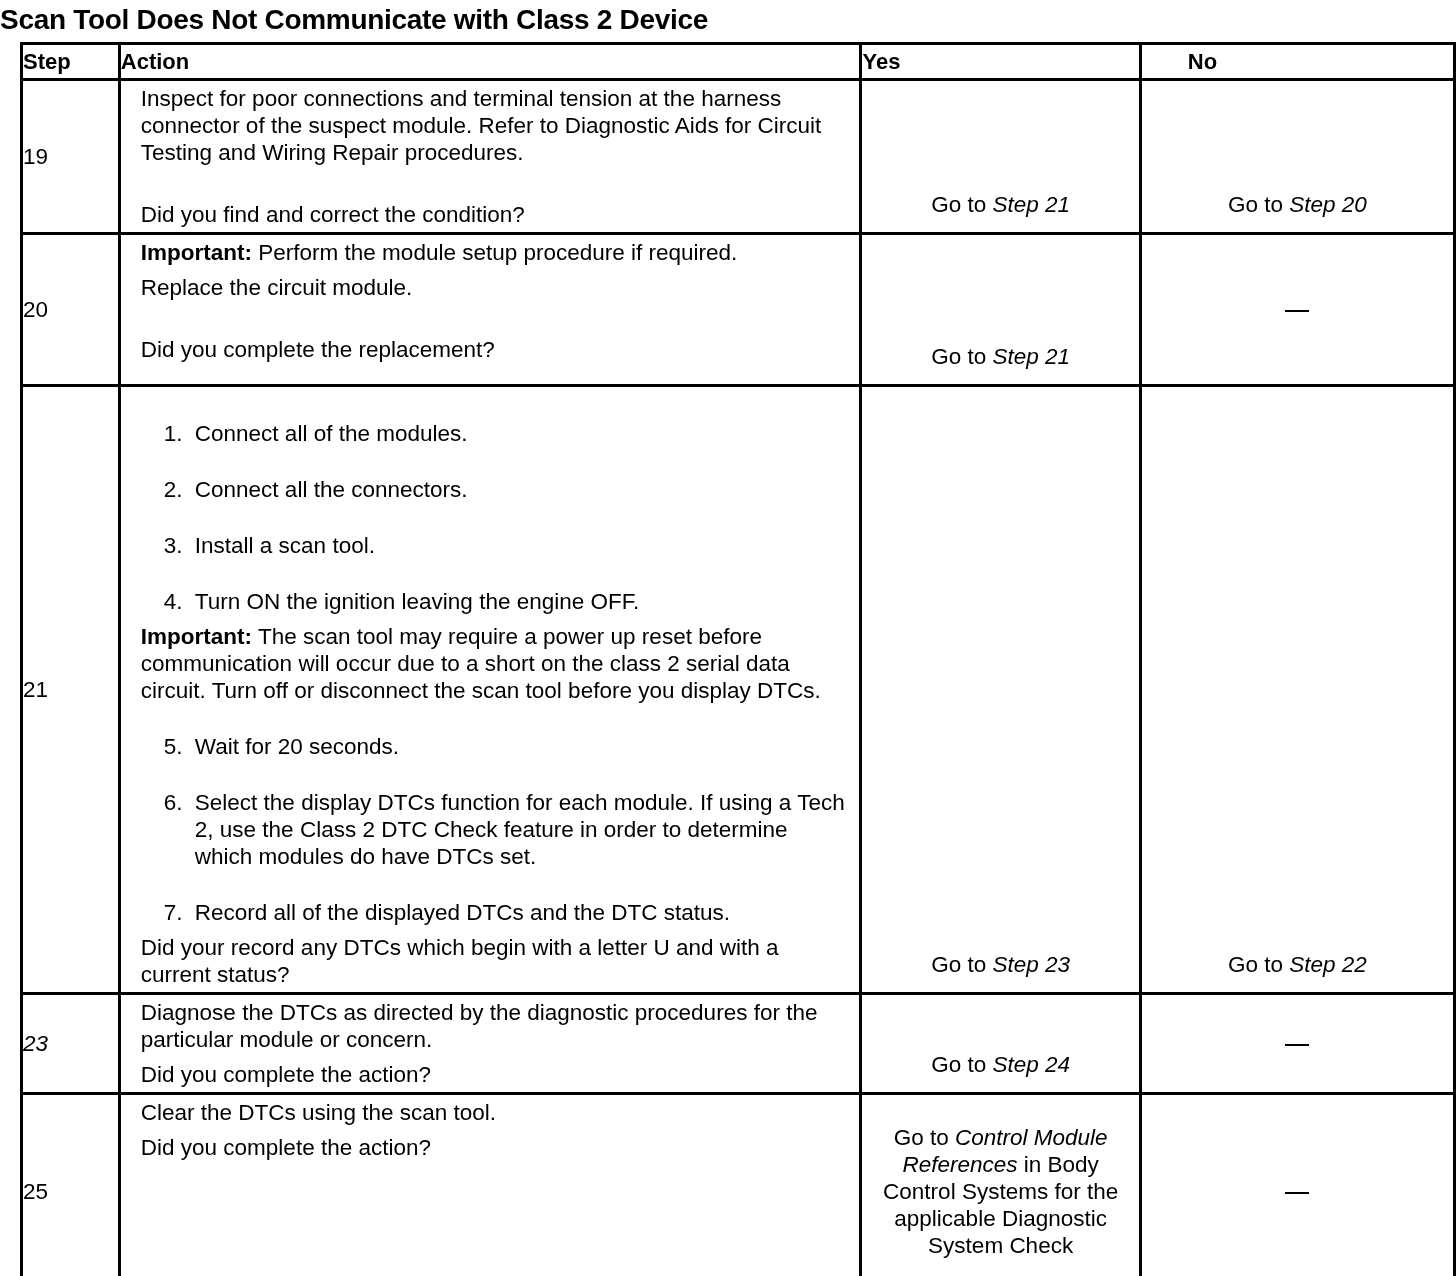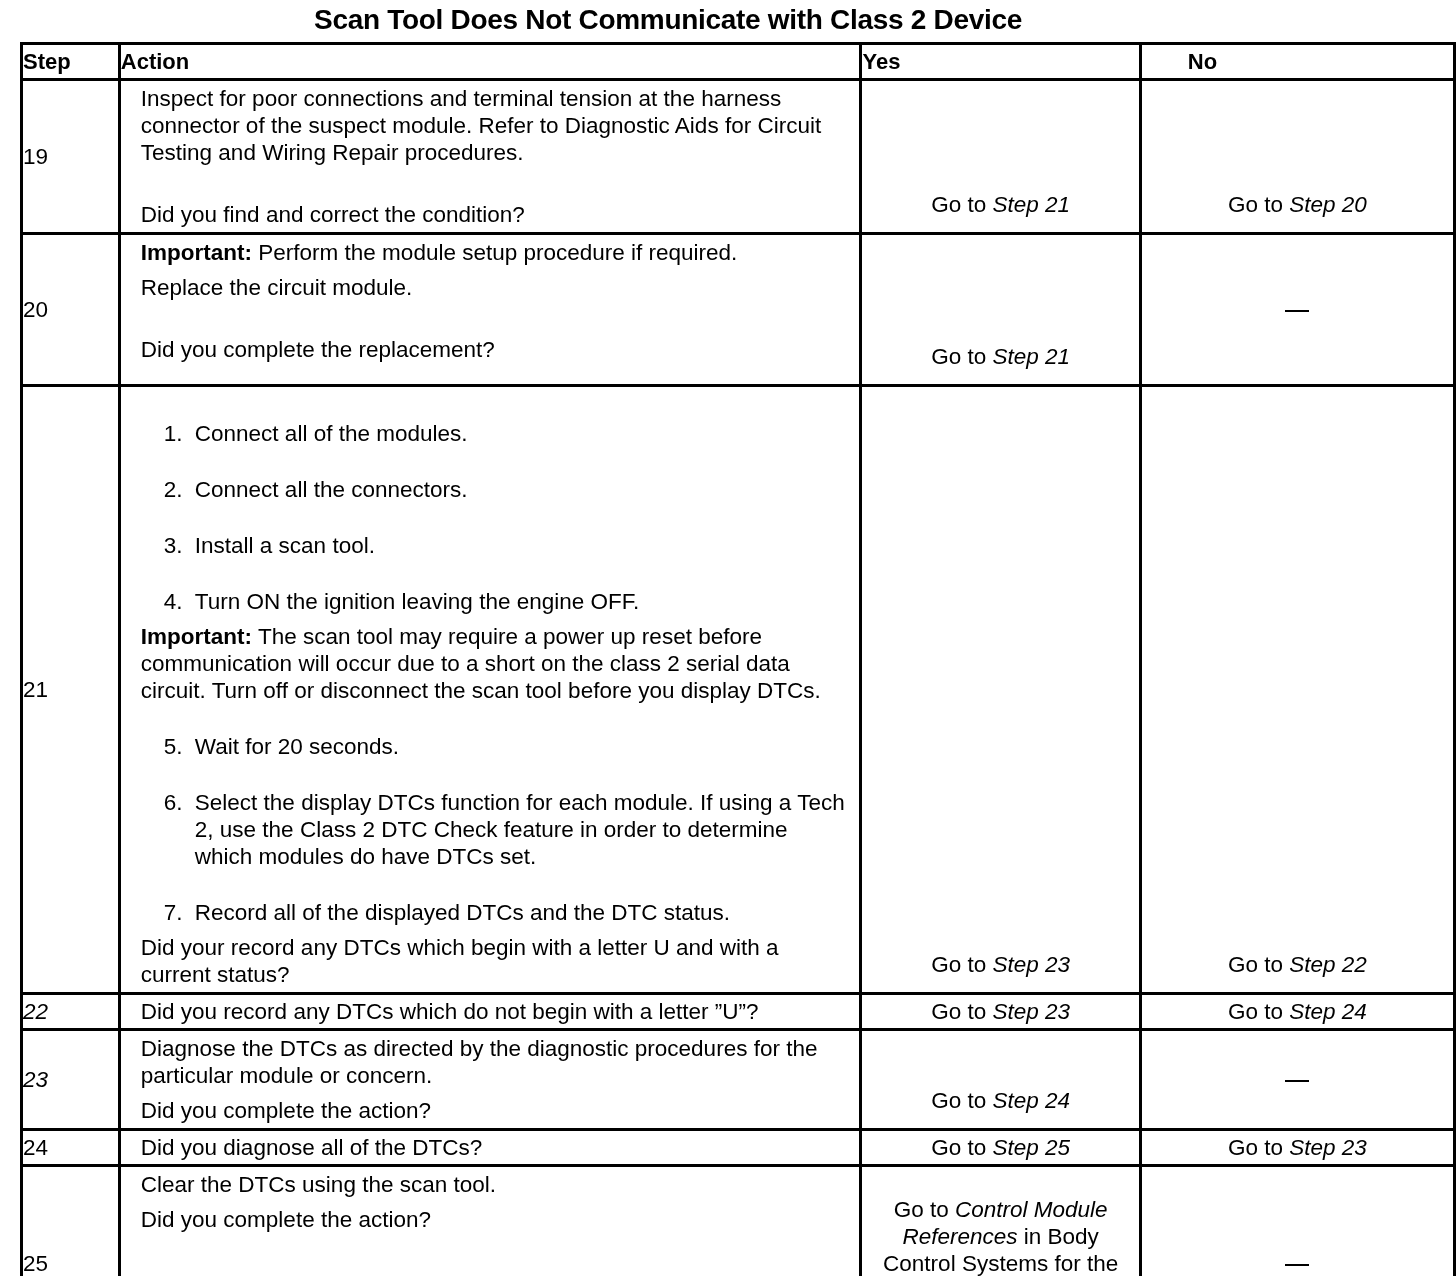--- a/index.html
+++ b/index.html
@@ -1,17 +1,17 @@
 <!DOCTYPE html>
 <html><head>
 <meta charset="utf-8">
 <style>
   html, body { margin: 0; padding: 0; background: #ffffff; }
   body { width: 1456px; height: 1276px; position: relative; font-family: "Liberation Sans", sans-serif; color: #000; overflow: hidden; }
-  .title { position: absolute; left: 0; top: 4px; width: 1336px; text-align: center; font-weight: bold; font-size: 28px; letter-spacing: -0.3px; }
+  .title { position: absolute; left: 0; top: 4px; width: 1336px; text-align: left; font-weight: bold; font-size: 28px; letter-spacing: -0.3px; }
   table { position: absolute; left: 20px; top: 42px; border-collapse: collapse; table-layout: fixed; }
   td, th { border: 3px solid #000; font-size: 22.5px; line-height: 27px; padding: 0; vertical-align: top; }
   th { height: 33px; text-align: left; vertical-align: middle; font-weight: bold; font-size: 22px; }
   .c-step { width: 96px; text-align: left; vertical-align: middle; }
   .c-action { width: 752px; }
   .c-yes { width: 280px; }
   .c-no { width: 271px; padding-left: 46px; }
   .act { padding: 4px 12px 4px 12px; }
   .act p { margin: 0 0 8px 8px; }
   .act p.q { margin-bottom: 0; }
@@ -96,64 +96,36 @@
       <td class="ans">
         <span>Go to</span>
         <i>Step 23</i>
       </td>
       <td class="ans">
         <span>Go to</span>
         <i>Step 22</i>
       </td>
     </tr>
 
-    <tr style="height:36px">
-      <td class="c-step step-it">22</td>
-      <td class="act" style="padding-top:3px;padding-bottom:3px">
-        <p class="q">Did you record any DTCs which do not begin with a letter ”U”?</p>
-      </td>
-      <td class="ans-mid">
-        <span>Go to</span>
-        <i>Step 23</i>
-      </td>
-      <td class="ans-mid">
-        <span>Go to</span>
-        <i>Step 24</i>
-      </td>
-    </tr>
 
     <tr style="height:98px">
       <td class="c-step step-it">23</td>
       <td class="act">
         <p>Diagnose the DTCs as directed by the diagnostic procedures for the particular module or concern.</p>
         <p class="q">Did you complete the action?</p>
       </td>
       <td class="ans">
         <span>Go to</span>
         <i>Step 24</i>
       </td>
       <td class="ans-mid">
         <span class="dash"></span>
       </td>
     </tr>
 
-    <tr style="height:36px">
-      <td class="c-step">24</td>
-      <td class="act" style="padding-top:3px;padding-bottom:3px">
-        <p class="q">Did you diagnose all of the DTCs?</p>
-      </td>
-      <td class="ans-mid">
-        <span>Go to</span>
-        <i>Step 25</i>
-      </td>
-      <td class="ans-mid">
-        <span>Go to</span>
-        <i>Step 23</i>
-      </td>
-    </tr>
 
     <tr style="height:196px">
       <td class="c-step">25</td>
       <td class="act">
         <p>Clear the DTCs using the scan tool.</p>
         <p class="q">Did you complete the action?</p>
       </td>
       <td class="ref-block">
         <span>Go to</span>
         <i>Control Module References</i>

